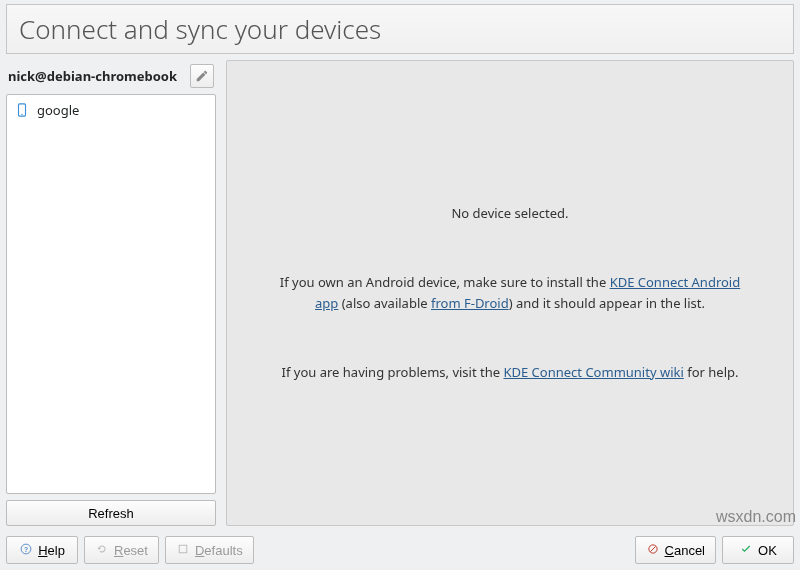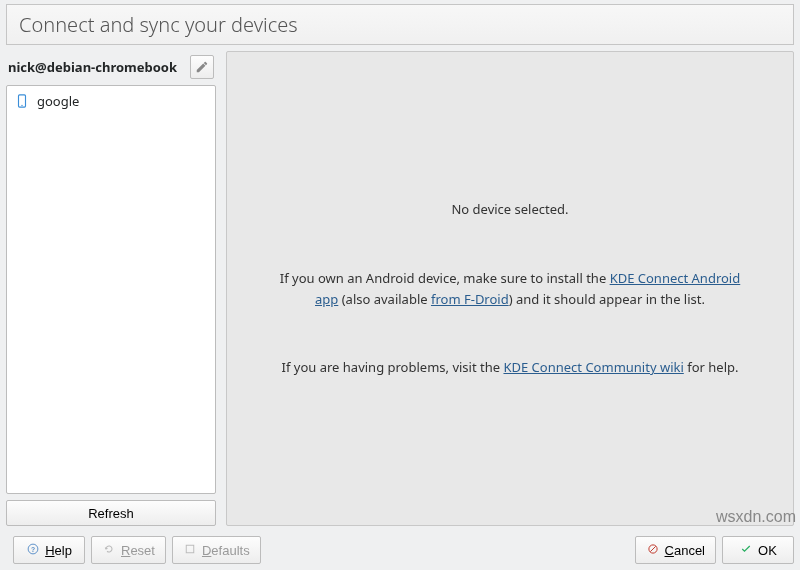--- a/index.html
+++ b/index.html
@@ -14,21 +14,21 @@
       display: flex;
       flex-direction: column;
     }
     .title-bar {
       background: linear-gradient(#f7f7f7, #f0f0f0);
       border: 1px solid #c5c5c5;
       padding: 6px 12px;
       margin: 4px 6px 2px 6px;
     }
     .title-bar h1 {
-      font-size: 20px;
+      font-size: 26px;
       font-weight: 300;
       color: #555;
     }
     .content {
       display: flex;
       flex: 1;
       padding: 4px 6px;
       gap: 10px;
       min-height: 0;
     }
@@ -101,21 +101,20 @@
     .right-panel p { margin: 24px 0; }
     .right-panel a {
       color: #2a5d8f;
       text-decoration: underline;
       cursor: pointer;
     }
     .button-bar {
       display: flex;
       padding: 6px;
       gap: 6px;
-      margin-left: 7px;
     }
     .btn {
       height: 28px;
       padding: 0 10px;
       border: 1px solid #bcbcbc;
       background: linear-gradient(#fdfdfd, #ededed);
       border-radius: 2px;
       cursor: pointer;
       display: inline-flex;
       align-items: center;

